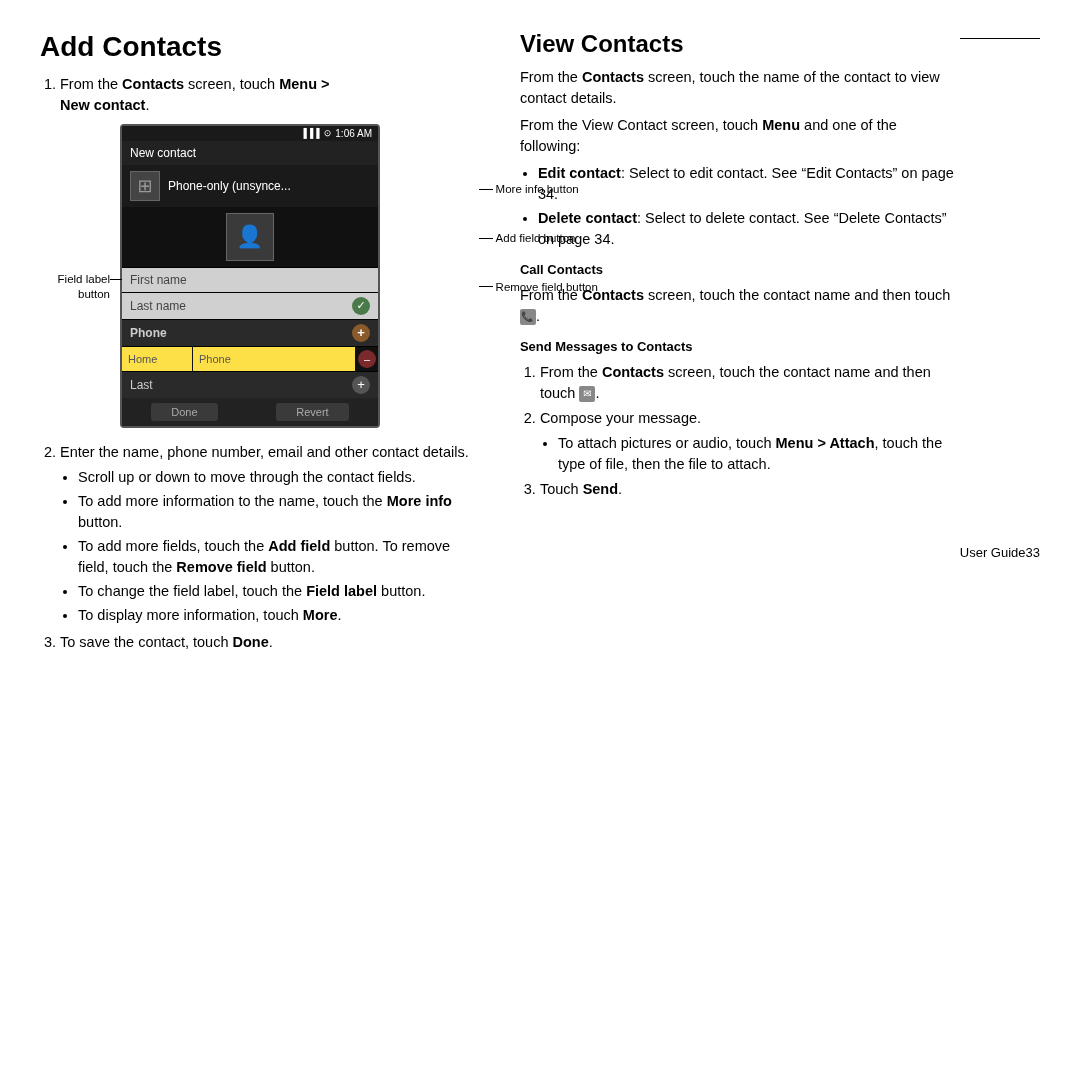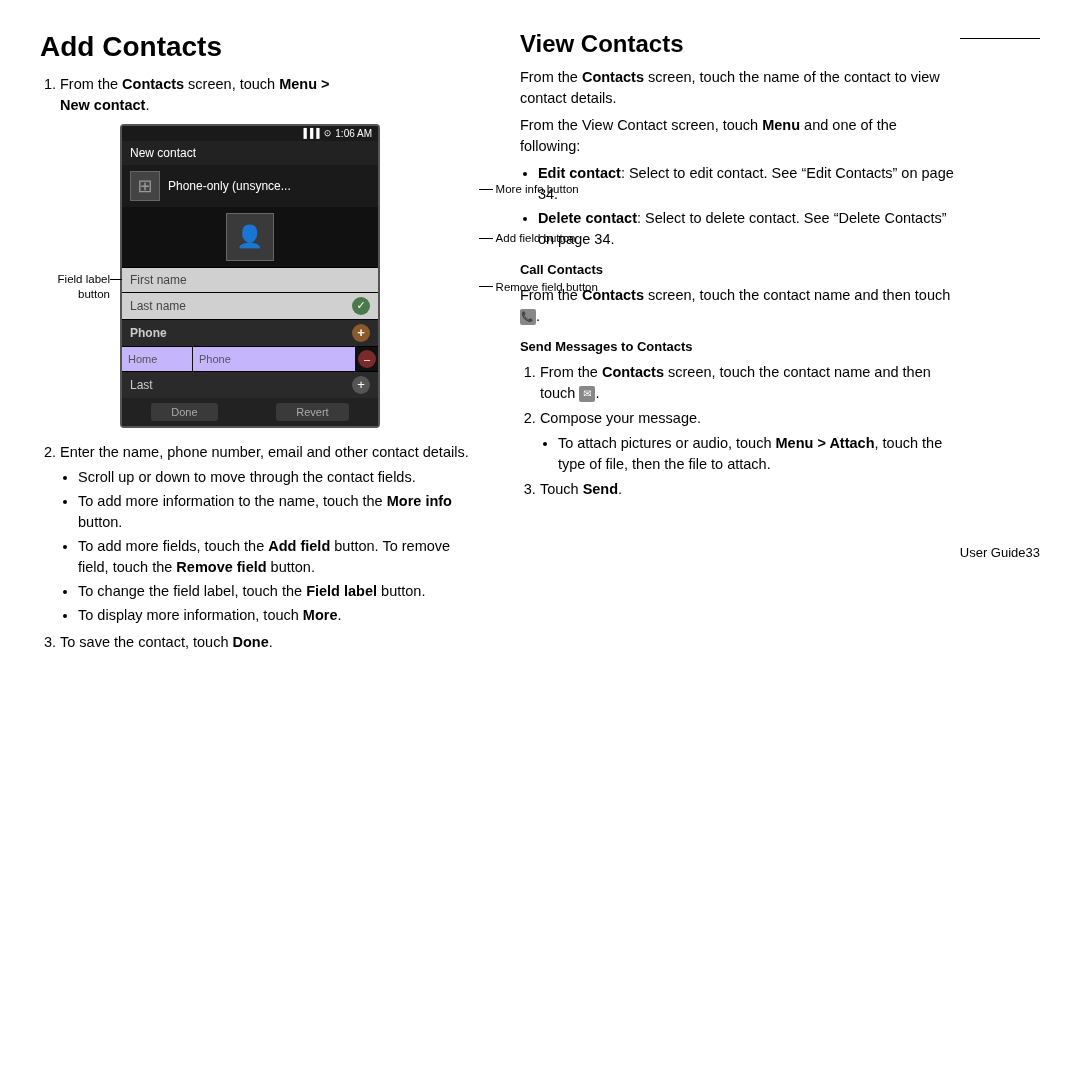--- a/index.html
+++ b/index.html
@@ -183,21 +183,21 @@
 
     .phone-row-with-inputs {
       background: #111;
       display: flex;
       align-items: center;
       gap: 1px;
       margin: 1px 0;
     }
 
     .phone-field-small {
-      background: #c4b5fd;
+      background: #fde047;
       padding: 4px 6px;
       font-size: 11px;
       color: #555;
       flex: 1;
       min-height: 24px;
       display: flex;
       align-items: center;
     }
 
     .phone-email-row {

